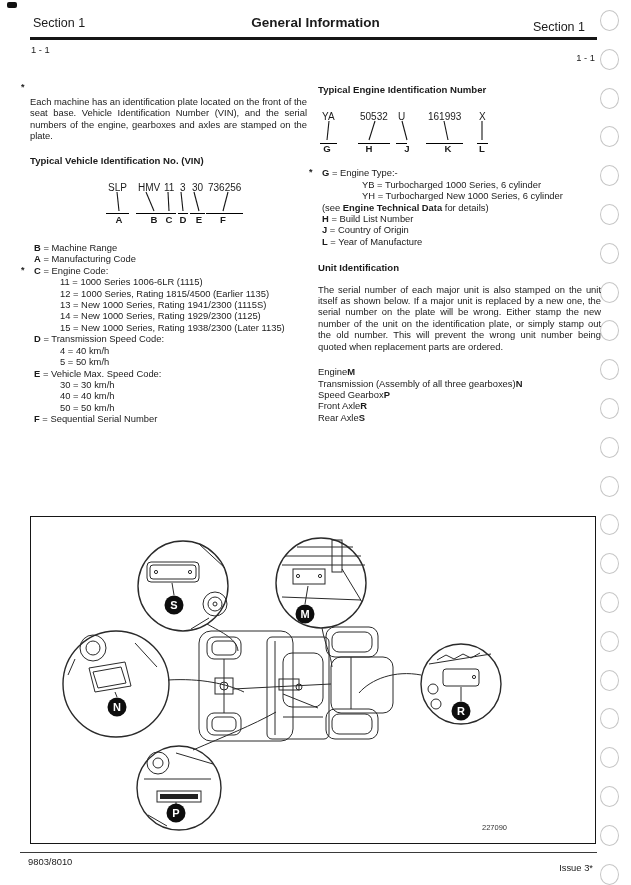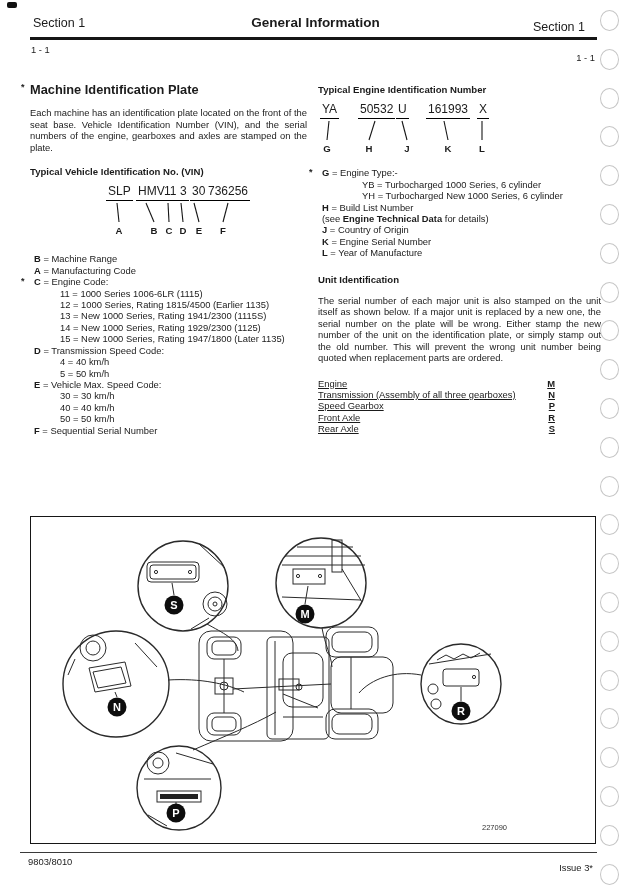--- a/index.html
+++ b/index.html
@@ -23,31 +23,31 @@
   .col-left{left:30px; width:277px;}
   .col-right{left:318px; width:283px;}
   .title{font-size:12.8px; font-weight:bold; margin:0 0 12px 0; position:relative;}
   .mark{position:absolute; left:-9px; top:-2px; font-size:9px; font-weight:bold;}
   .mark-row{position:absolute; left:-9px; top:0; font-size:9px; font-weight:bold;}
   p.body-text{margin:0; text-align:justify;}
   .sub-heading{font-size:9.6px; font-weight:bold; margin:13px 0 5px 0;}
   .sub-heading.first{margin-top:0;}
   
   .code-diagram{position:relative; height:62px; margin-top:6px;}
-  .code-diagram .seg{position:absolute; top:3px; border-bottom:1.2px solid #000; padding:0 2px 2px 2px; font-size:12px;}
+  .code-diagram .seg{position:absolute; top:10px; border-bottom:1.2px solid #000; padding:0 2px 20px 2px; font-size:10px;}
   .code-diagram .ltr{position:absolute; width:12px; text-align:center; font-weight:bold; font-size:9.6px;}
   .code-diagram svg{position:absolute; left:0;}
   .eng-diagram{height:56px;}
   
   .def-row{padding-left:4px; position:relative;}
   .def-key{font-weight:bold;}
   .def-sub{padding-left:30px;}
   .def-sub-r{padding-left:44px;}
   .units{margin-top:14px; width:237px;}
-  .unit-row{display:flex; justify-content:space-between;text-decoration:underline;}
+  .unit-row{display:flex; }
   .unit-code{font-weight:bold;}
   
   .figure-box{position:absolute; left:30px; top:516px; width:564px; height:326px; border:1.6px solid #161616;}
   .figure-box svg{display:block;}
   
   .ftr-rule{position:absolute; left:20px; top:852px; width:577px; height:1.3px; background:#3a3a3a;}
   .ftr-left{position:absolute; left:28px; top:856px; font-size:9.4px;}
   .ftr-right{position:absolute; right:38px; top:862px; font-size:9.4px;}
 </style>
 </head>
@@ -84,21 +84,21 @@
 
   <div class="hdr-left">Section 1</div>
   <div class="hdr-center">General Information</div>
   <div class="hdr-right">Section 1</div>
   <div class="hdr-rule"></div>
   <div class="pg-left">1 - 1</div>
   <div class="pg-right">1 - 1</div>
 
   <div class="col col-left">
     <div class="title">
-      <span class="mark">*</span><span>Machine Identification Plate</span>
+      <span class="mark">*</span>
     </div>
     <p class="body-text">Each machine has an identification plate located on the front of the seat base. Vehicle Identification Number (VIN), and the serial numbers of the engine, gearboxes and axles are stamped on the plate.</p>
     <div class="sub-heading">Typical Vehicle Identification No. (VIN)</div>
 
     <div class="code-diagram">
       <span class="seg" style="left:76px">SLP</span>
       <span class="seg" style="left:106px">HMV</span>
       <span class="seg" style="left:132px">11</span>
       <span class="seg" style="left:148px">3</span>
       <span class="seg" style="left:160px">30</span>
@@ -122,21 +122,21 @@
     </div>
 
     <div style="margin-top:8px">
       <div class="def-row"><span class="def-key">B</span> <span>= Machine Range</span></div>
       <div class="def-row"><span class="def-key">A</span> <span>= Manufacturing Code</span></div>
       <div class="def-row"><span class="mark-row">*</span><span class="def-key">C</span> <span>= Engine Code:</span></div>
       <div class="def-sub">11 = 1000 Series 1006-6LR (1115)</div>
       <div class="def-sub">12 = 1000 Series, Rating 1815/4500 (Earlier 1135)</div>
       <div class="def-sub">13 = New 1000 Series, Rating 1941/2300 (1115S)</div>
       <div class="def-sub">14 = New 1000 Series, Rating 1929/2300 (1125)</div>
-      <div class="def-sub">15 = New 1000 Series, Rating 1947/1800 (Later 1135)</div>
+      <div class="def-sub">15 = New 1000 Series, Rating 1938/2300 (Later 1135)</div>
       <div class="def-row"><span class="def-key">D</span> <span>= Transmission Speed Code:</span></div>
       <div class="def-sub">4 = 40 km/h</div>
       <div class="def-sub">5 = 50 km/h</div>
       <div class="def-row"><span class="def-key">E</span> <span>= Vehicle Max. Speed Code:</span></div>
       <div class="def-sub">30 = 30 km/h</div>
       <div class="def-sub">40 = 40 km/h</div>
       <div class="def-sub">50 = 50 km/h</div>
       <div class="def-row"><span class="def-key">F</span> <span>= Sequential Serial Number</span></div>
     </div>
   </div>
@@ -163,24 +163,23 @@
       <span class="ltr" style="left:45px;top:42px">H</span>
       <span class="ltr" style="left:83px;top:42px">J</span>
       <span class="ltr" style="left:124px;top:42px">K</span>
       <span class="ltr" style="left:158px;top:42px">L</span>
     </div>
 
     <div style="margin-top:10px">
       <div class="def-row"><span class="mark-row">*</span><span class="def-key">G</span> <span>= Engine Type:-</span></div>
       <div class="def-sub-r">YB = Turbocharged 1000 Series, 6 cylinder</div>
       <div class="def-sub-r">YH = Turbocharged New 1000 Series, 6 cylinder</div>
+      <div class="def-row"><span>(see </span><span class="def-key">Engine Technical Data</span><span> for details)</span></div>
       <div class="def-row"><span class="def-key">H</span> <span>= Build List Number</span></div>
-      <div class="def-row"><span>(see </span><span class="def-key">Engine Technical Data</span><span> for details)</span></div>
       <div class="def-row"><span class="def-key">J</span> <span>= Country of Origin</span></div>
-      <div class="def-row"><span class="def-key">K</span> <span>= Engine Serial Number</span></div>
       <div class="def-row"><span class="def-key">L</span> <span>= Year of Manufacture</span></div>
     </div>
 
     <div class="sub-heading" style="margin-top:15px">Unit Identification</div>
     <p class="body-text" style="margin-top:10px">The serial number of each major unit is also stamped on the unit itself as shown below. If a major unit is replaced by a new one, the serial number on the plate will be wrong. Either stamp the new number of the unit on the identification plate, or simply stamp out the old number. This will prevent the wrong unit number being quoted when replacement parts are ordered.</p>
 
     <div class="units">
       <div class="unit-row">
           <span>Engine</span>
           <span class="unit-code">M</span>

